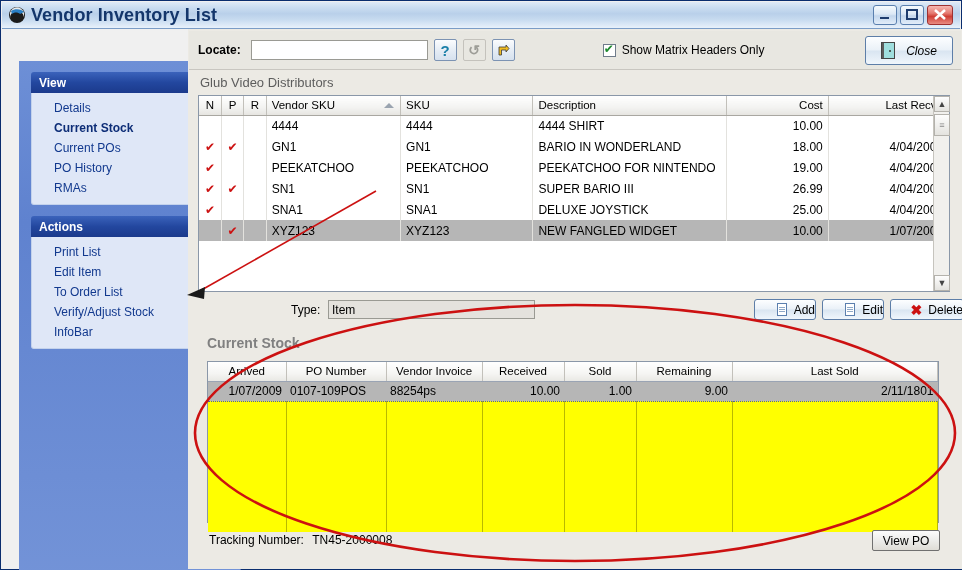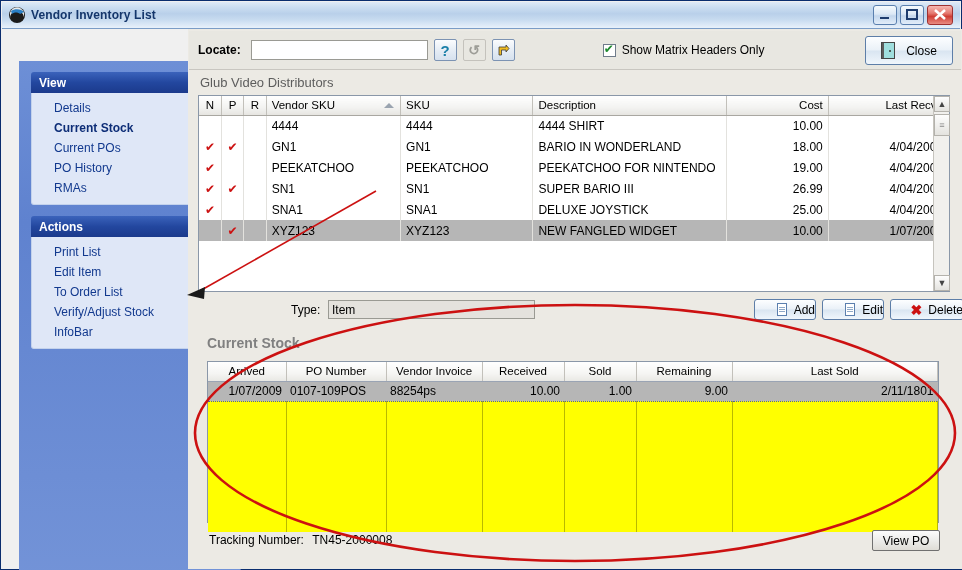--- a/index.html
+++ b/index.html
@@ -26,21 +26,21 @@
     background: linear-gradient(to bottom,
        #dfeaf7 0%, #cddff2 18%, #b9d0ea 45%, #c9dcf0 70%, #e8f1fb 100%);
     border-bottom: 1px solid #7a9cc6;
     display: flex; align-items: center;
   }
   #title-icon {
     width: 18px; height: 18px; margin-left: 6px; margin-right: 5px;
     position: relative; flex: none;
   }
   #title-text {
-    font-size: 12px; font-weight: bold; color: #14366b;
+    font-size: 18px; font-weight: bold; color: #14366b;
     letter-spacing: 0.1px;
     white-space: nowrap;
   }
   .wbtn {
     width: 24px; height: 20px;
     border: 1px solid #5a7fae;
     border-radius: 3px;
     background: linear-gradient(to bottom,#f6fafd 0%,#dce8f5 45%,#c3d6ec 55%,#e2edf9 100%);
     position: relative; flex: none;
     margin-right: 3px;
@@ -148,21 +148,21 @@
     content: '\2714'; position: absolute; left: 0px; top: -3px;
     font-size: 12px; color: #1d8a2d;
   }
   #matrix-label { font-size: 12px; margin-left: 6px; color: #000; }
   #close-btn {
     position: absolute; right: 8px; top: 5px;
     width: 88px; height: 29px;
     border: 1px solid #5d7ea8; border-radius: 3px;
     background: linear-gradient(to bottom,#fdfeff,#eaf1f8 48%,#d9e5f1 52%,#f0f6fc);
     display: flex; align-items: center; justify-content: center;
-    font-size: 12px; color: #000;
+    font-size: 12px; color: #000; font-style: italic;
   }
   #close-door {
     width: 14px; height: 17px; margin-right: 11px;
     background: linear-gradient(to right,#5b5b5b 0 2px,#9fdede 2px 12px,#6e6e6e 12px 14px);
     border: 1px solid #444; position: relative; flex: none;
   }
   #close-door::after {
     content:''; position:absolute; right:3px; top:7px;
     width:2px; height:2px; background:#333; border-radius:50%;
   }

